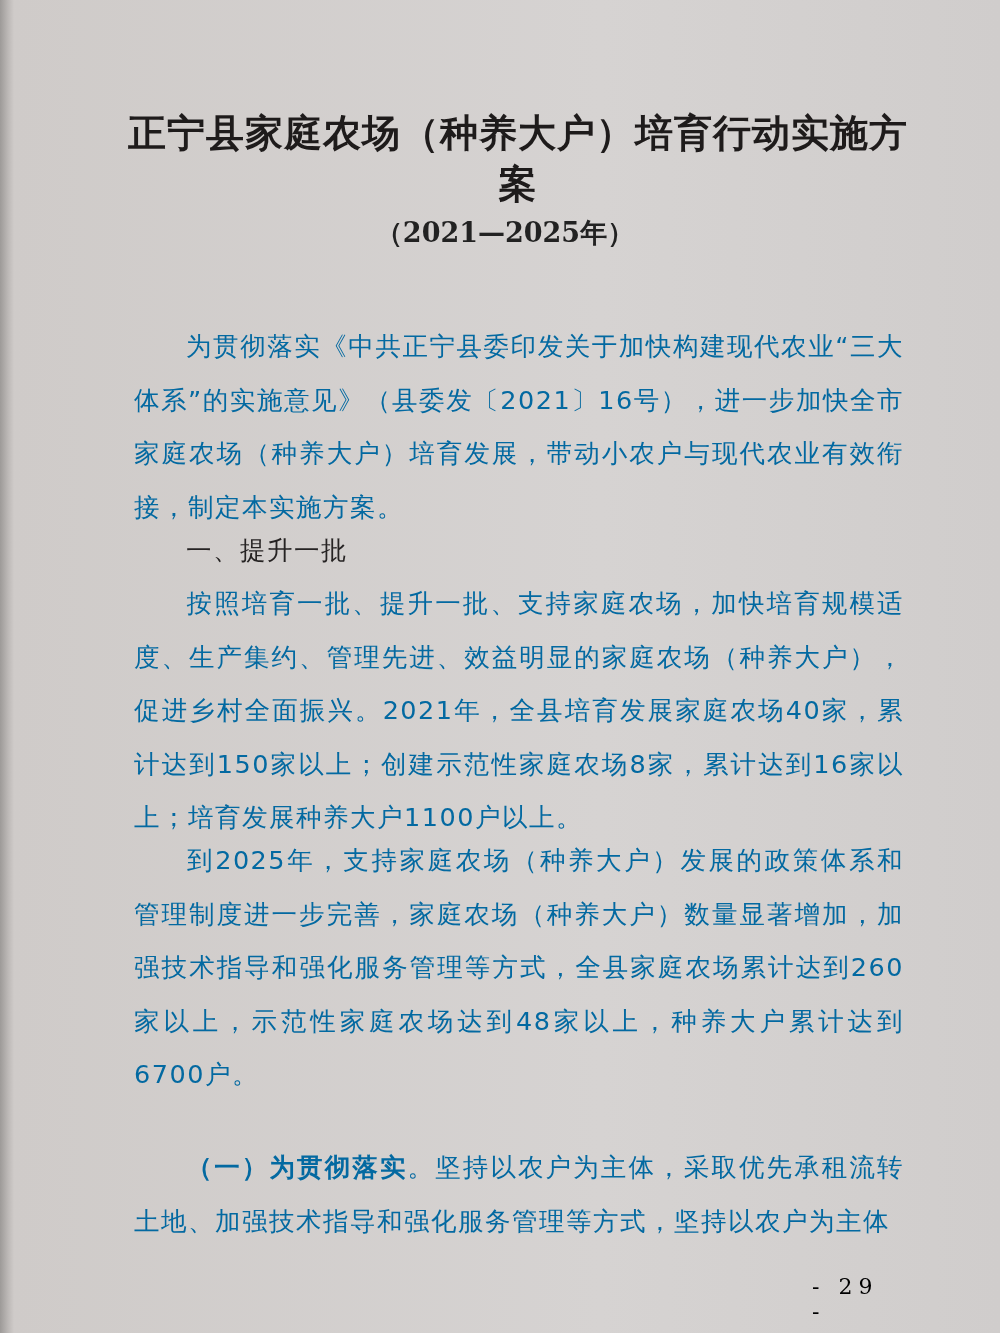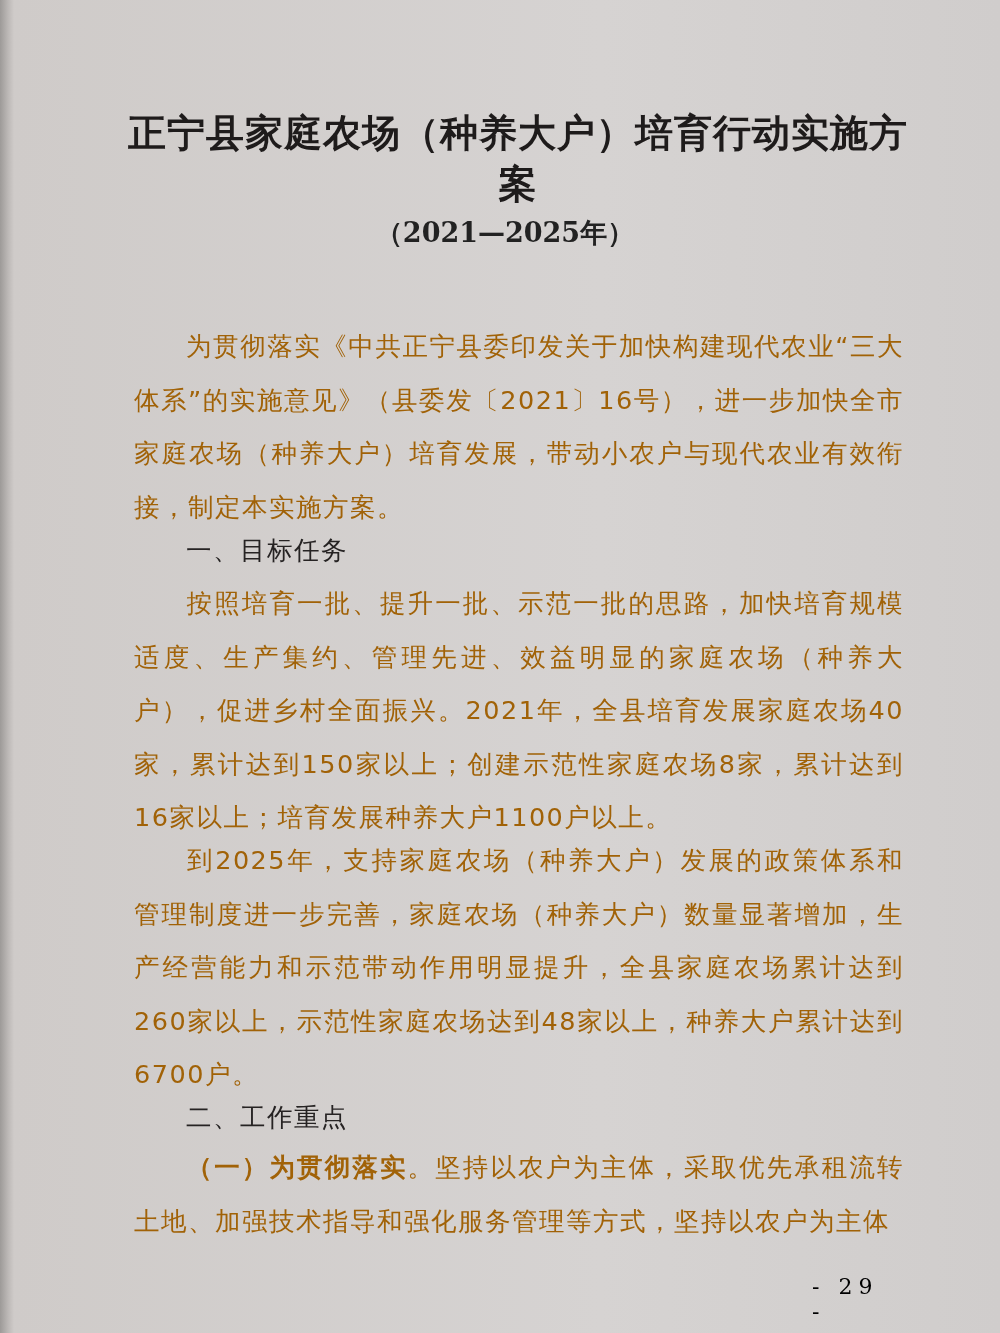--- a/index.html
+++ b/index.html
@@ -17,21 +17,21 @@
     text-align:center; color:#1e1b1b;
     font-family: "DejaVu Serif", serif;
   }
   .subtitle {
     position:absolute; left:0; top:215px; width:1010px;
     text-align:center; font-size:27px; font-weight:bold; color:#222;
   }
   .para {
     position:absolute; left:134px; width:770px;
     font-size:25.5px; line-height:53.5px; letter-spacing:1.5px;
-    color:#a16207; text-align:justify;
+    color:#0369a1; text-align:justify;
     font-family: "DejaVu Sans", sans-serif;
   }
   .para .indent { display:inline-block; width:52px; }
   .heading {
     position:absolute; left:186px;
     font-size:25.5px; color:#262323; font-family: "DejaVu Sans", sans-serif;
     letter-spacing:1.5px;
   }
   .bold { font-weight:bold; }
   .footer {
@@ -43,30 +43,29 @@
 <body>
 
 <div class="page">
   <div class="title">正宁县家庭农场（种养大户）培育行动实施方案</div>
   <div class="subtitle">（2021—2025年）</div>
 
   <div class="para" style="top:320px;">
     <span class="indent"></span><span>为贯彻落实《中共正宁县委印发关于加快构建现代农业“三大体系”的实施意见》（县委发〔2021〕16号），进一步加快全市家庭农场（种养大户）培育发展，带动小农户与现代农业有效衔接，制定本实施方案。</span>
   </div>
 
-  <div class="heading" style="top:533px;">一、目标任务</div>
+  <div class="heading" style="top:533px;">一、提升一批</div>
 
   <div class="para" style="top:577px;">
-    <span class="indent"></span><span>按照培育一批、提升一批、示范一批的思路，加快培育规模适度、生产集约、管理先进、效益明显的家庭农场（种养大户），促进乡村全面振兴。2021年，全县培育发展家庭农场40家，累计达到150家以上；创建示范性家庭农场8家，累计达到16家以上；培育发展种养大户1100户以上。</span>
+    <span class="indent"></span><span>按照培育一批、提升一批、支持家庭农场，加快培育规模适度、生产集约、管理先进、效益明显的家庭农场（种养大户），促进乡村全面振兴。2021年，全县培育发展家庭农场40家，累计达到150家以上；创建示范性家庭农场8家，累计达到16家以上；培育发展种养大户1100户以上。</span>
   </div>
 
   <div class="para" style="top:834px;">
-    <span class="indent"></span><span>到2025年，支持家庭农场（种养大户）发展的政策体系和管理制度进一步完善，家庭农场（种养大户）数量显著增加，生产经营能力和示范带动作用明显提升，全县家庭农场累计达到260家以上，示范性家庭农场达到48家以上，种养大户累计达到6700户。</span>
+    <span class="indent"></span><span>到2025年，支持家庭农场（种养大户）发展的政策体系和管理制度进一步完善，家庭农场（种养大户）数量显著增加，加强技术指导和强化服务管理等方式，全县家庭农场累计达到260家以上，示范性家庭农场达到48家以上，种养大户累计达到6700户。</span>
   </div>
 
-  <div class="heading" style="top:1100px;">二、工作重点</div>
 
   <div class="para" style="top:1141px;">
     <span class="indent"></span><span class="bold">（一）为贯彻落实</span><span>。坚持以农户为主体，采取优先承租流转土地、加强技术指导和强化服务管理等方式，坚持以农户为主体</span>
   </div>
 
   <div class="footer">- 29 -</div>
 </div>
 
 </body></html>

